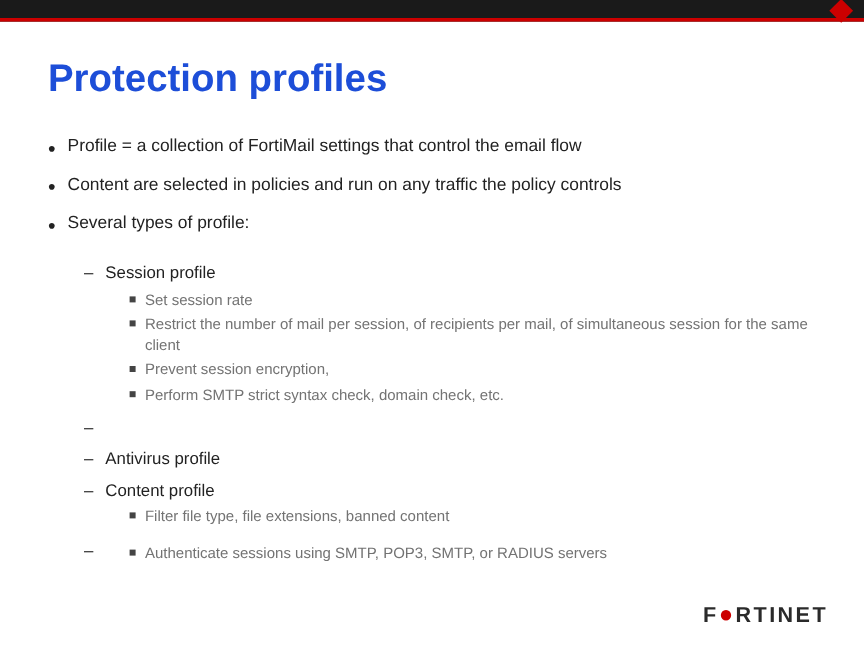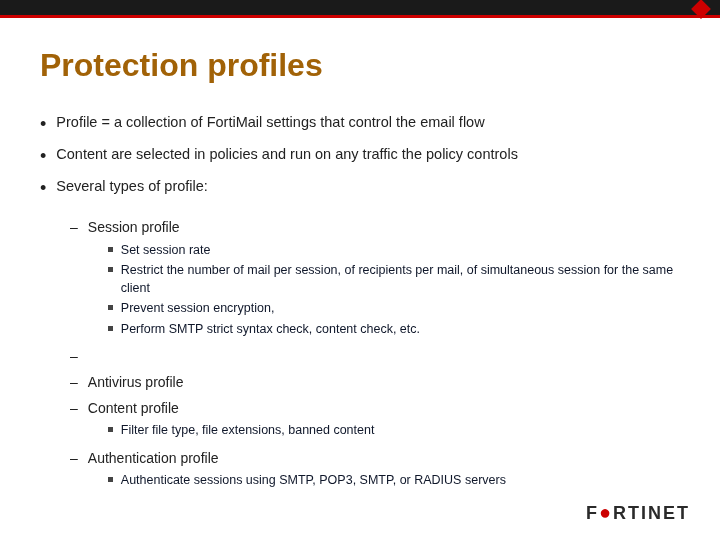--- a/index.html
+++ b/index.html
@@ -51,21 +51,21 @@
       left: 0;
       right: 0;
       bottom: 0;
       padding: 28px 40px 20px 40px;
     }
 
     
     .page-title {
       font-size: 32px;
       font-weight: bold;
-      color: #a16207;
+      color: #1d4ed8;
       margin-bottom: 28px;
       line-height: 1.2;
     }
 
     
     .main-bullets {
       list-style: none;
       margin-bottom: 16px;
     }
 
@@ -112,21 +112,21 @@
     .sub-sub-list {
       list-style: none;
       margin-left: 20px;
       margin-top: 4px;
     }
 
     .sub-sub-list li {
       display: flex;
       align-items: flex-start;
       font-size: 12.5px;
-      color: #0f172a;
+      color: #737373;
       margin-bottom: 3px;
       line-height: 1.4;
     }
 
     .sub-sub-list li .sq-bullet {
       width: 5px;
       height: 5px;
       background: #444444;
       flex-shrink: 0;
       margin-right: 8px;
@@ -183,21 +183,21 @@
           <li>
             <div class="sq-bullet"></div>
             <span>Restrict the number of mail per session, of recipients per mail, of simultaneous session for the same client</span>
           </li>
           <li>
             <div class="sq-bullet"></div>
             <span>Prevent session encryption,</span>
           </li>
           <li>
             <div class="sq-bullet"></div>
-            <span>Perform SMTP strict syntax check, content check, etc.</span>
+            <span>Perform SMTP strict syntax check, domain check, etc.</span>
           </li>
         </ul>
       </div>
     </li>
 
     <li>
       <span class="dash">–</span>
     </li>
 
     <li>
@@ -214,21 +214,20 @@
             <div class="sq-bullet"></div>
             <span>Filter file type, file extensions, banned content</span>
           </li>
         </ul>
       </div>
     </li>
 
     <li>
       <span class="dash">–</span>
       <div>
-        <span>Authentication profile</span>
         <ul class="sub-sub-list">
           <li>
             <div class="sq-bullet"></div>
             <span>Authenticate sessions using SMTP, POP3, SMTP, or RADIUS servers</span>
           </li>
         </ul>
       </div>
     </li>
 
   </ul>

